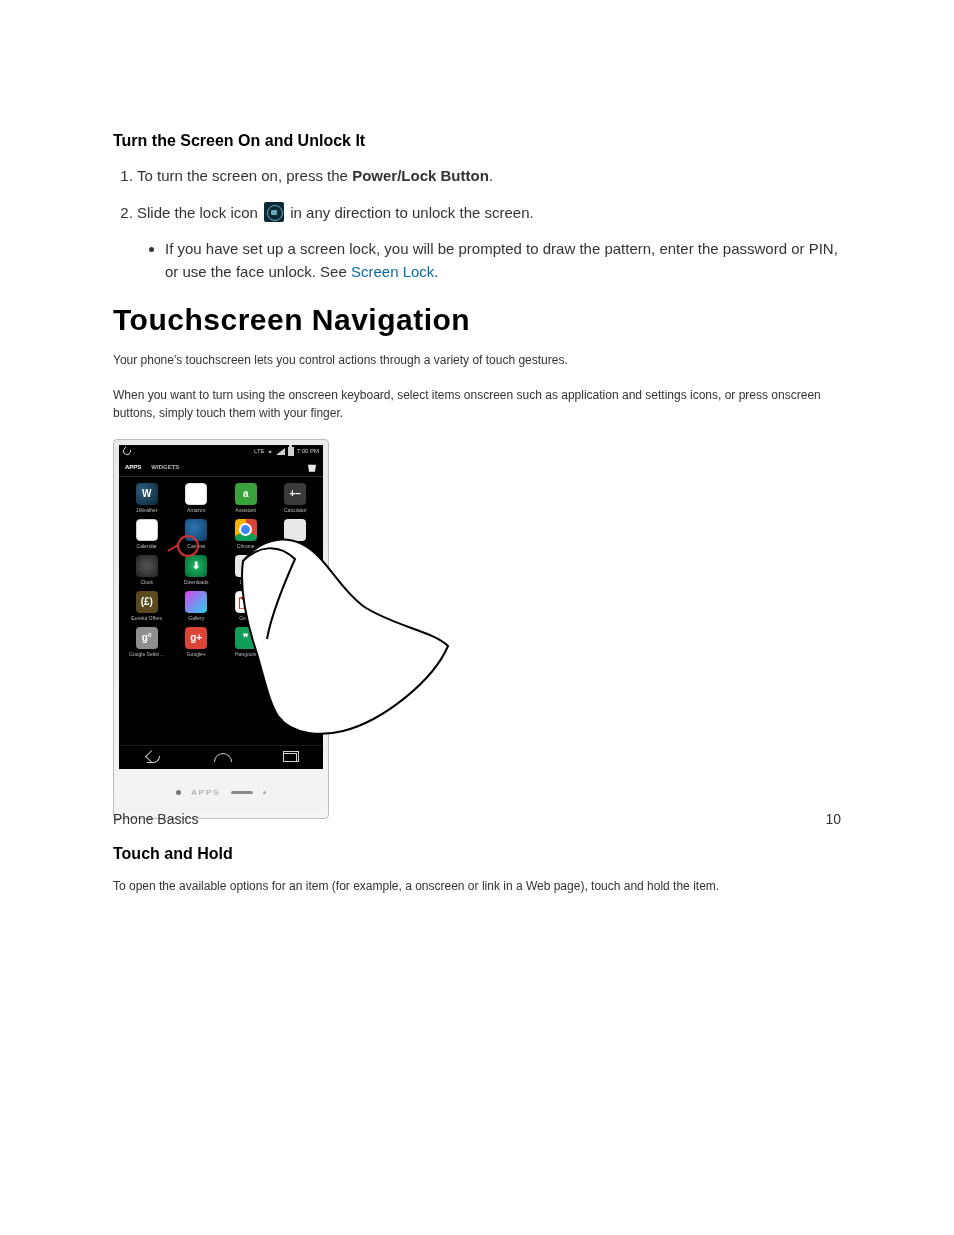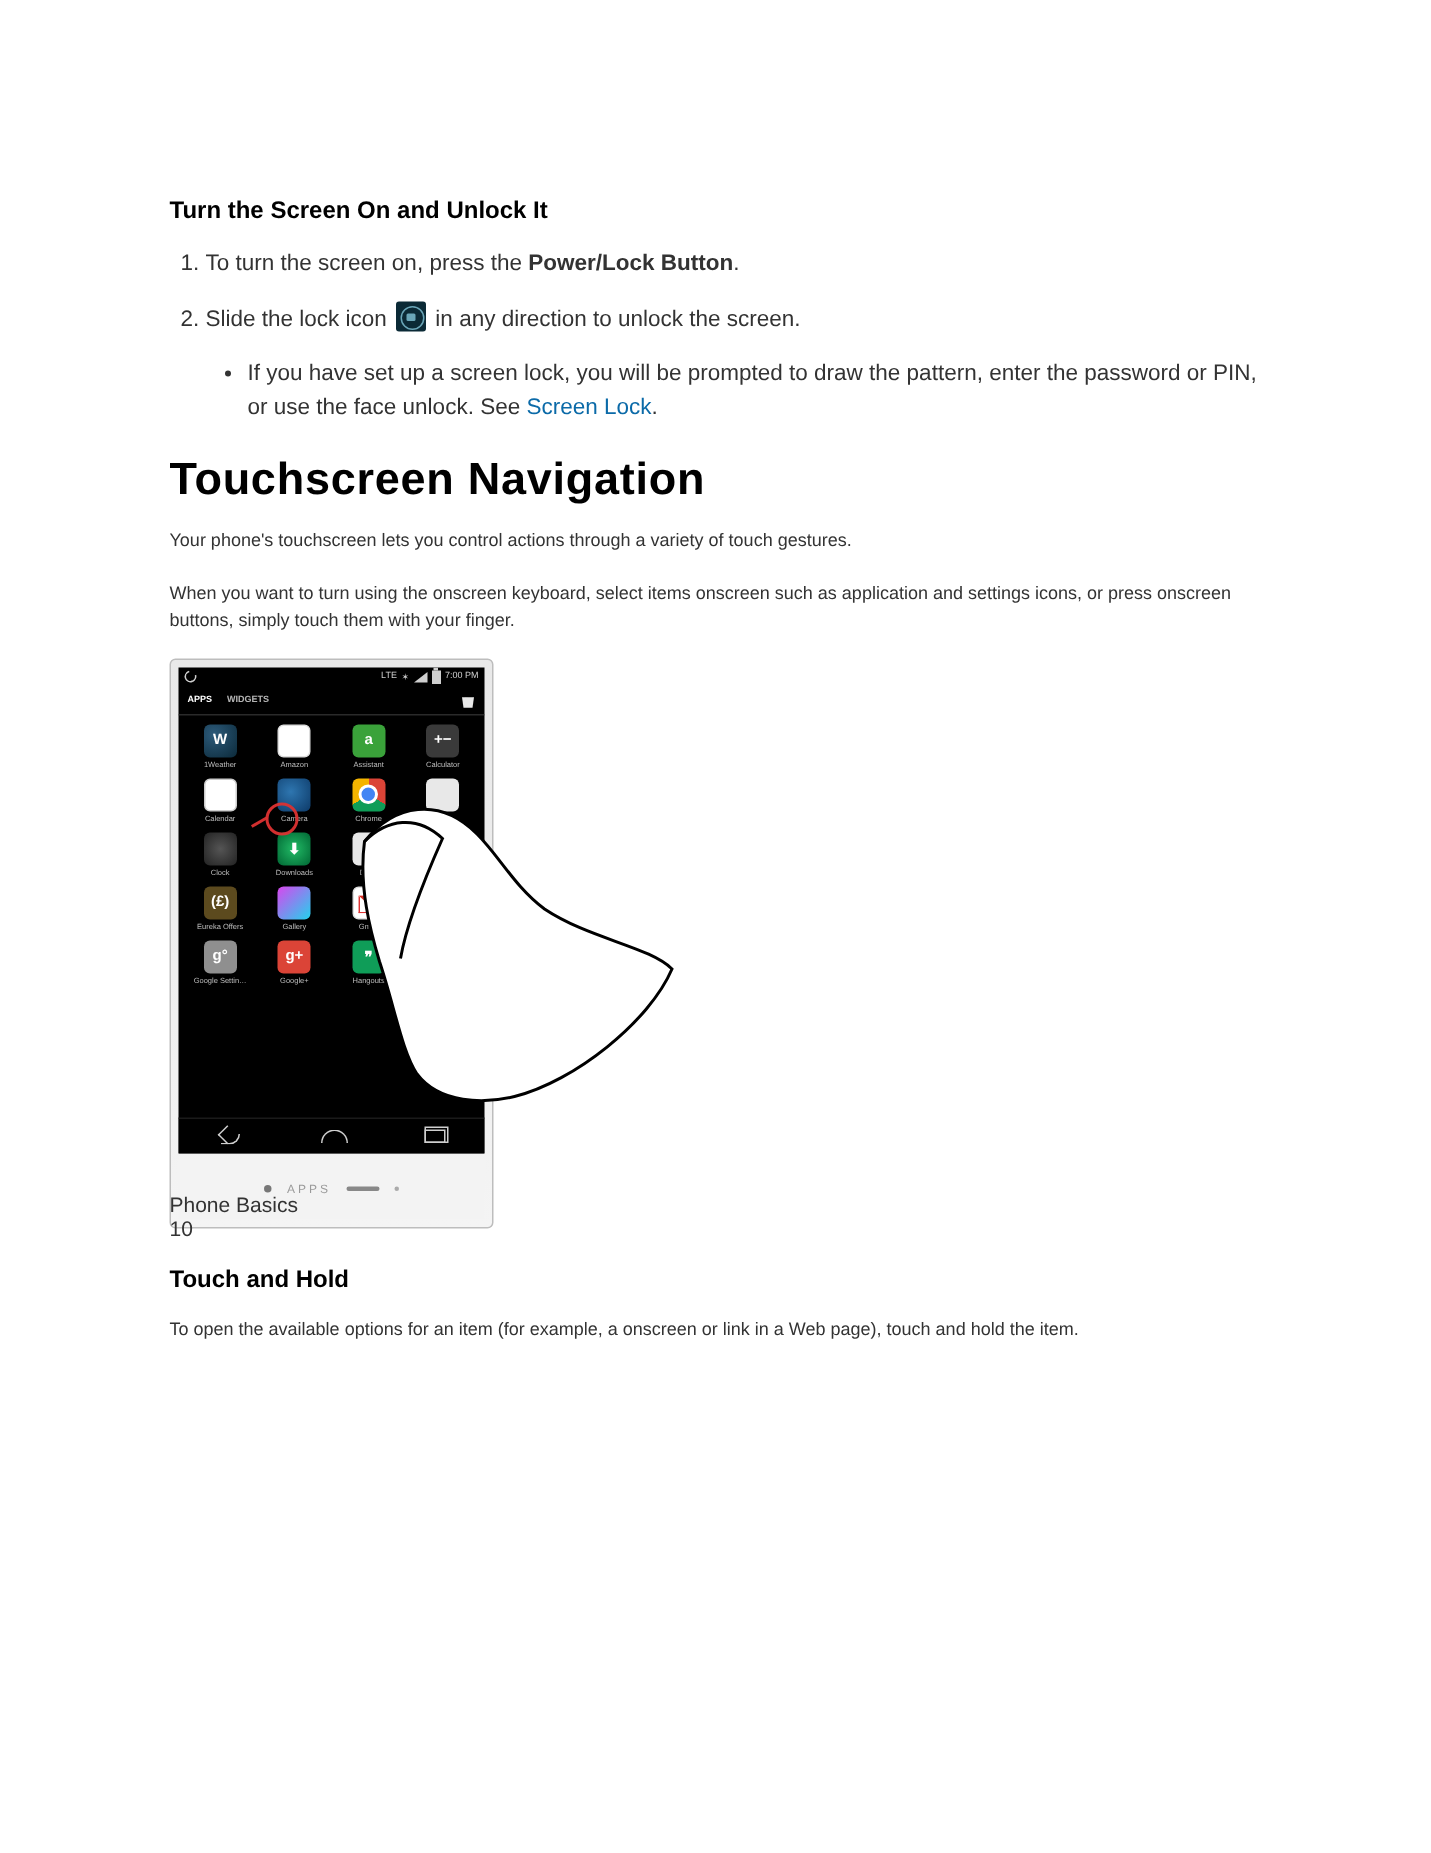--- a/index.html
+++ b/index.html
@@ -9,21 +9,21 @@
     .h1 { font-weight: 900; font-size: 30px; color: #000; margin: 20px 0 14px 0; letter-spacing: 0.5px; }
     ol.steps { list-style: decimal; padding-left: 24px; font-size: 15px; line-height: 1.55; color: #333; }
     ol.steps > li { margin-bottom: 14px; }
     ul.sub { list-style: disc; padding-left: 28px; margin-top: 12px; font-size: 15px; line-height: 1.55; }
     .body-p { font-size: 12px; line-height: 1.55; color: #333; margin-bottom: 16px; }
     a.link { color: #0b6aa8; text-decoration: none; }
     .bold { font-weight: 700; }
     .lock-inline { display: inline-block; width: 20px; height: 20px; vertical-align: -4px; background: #0b2a36; border-radius: 2px; position: relative; margin: 0 2px; }
     .lock-inline::before { content: ""; position: absolute; left: 50%; top: 50%; width: 14px; height: 14px; margin-left: -7px; margin-top: -7px; border: 1px solid #6aa6b8; border-radius: 50%; }
     .lock-inline::after { content: ""; position: absolute; left: 50%; top: 50%; width: 6px; height: 5px; margin-left: -3px; margin-top: -2px; background: #6aa6b8; border-radius: 1px; }
-    .footer { position: absolute; bottom: 72px; left: 113px; right: 113px; display: flex; justify-content: space-between; font-size: 14px; color: #333; flex-direction: column; }
+    .footer { position: absolute; bottom: 72px; left: 113px; right: 113px; display: flex; justify-content: space-between; font-size: 14px; color: #333; }
     
     .phone-wrap { width: 216px; height: 380px; position: relative; margin: 10px 0 26px 0; }
     .phone-frame { position: absolute; inset: 0; border: 1px solid #bdbdbd; border-radius: 4px; background: linear-gradient(#e9e9e9, #f4f4f4); }
     .phone-screen { position: absolute; left: 6px; right: 6px; top: 6px; height: 324px; background: #000; color: #fff; font-size: 6px; overflow: hidden; }
     .statusbar { display: flex; align-items: center; justify-content: space-between; padding: 2px 4px; font-size: 6px; color: #cfcfcf; }
     .status-right { display: flex; align-items: center; gap: 3px; }
     .tabbar { display: flex; align-items: center; gap: 10px; padding: 4px 6px; font-size: 6px; font-weight: 700; color: #fff; border-bottom: 1px solid #2a2a2a; }
     .tabbar .spacer { flex: 1; }
     .shop-icon { width: 10px; height: 10px; background: #e8e8e8; clip-path: polygon(10% 30%,90% 30%,80% 100%,20% 100%); position: relative; }
     .shop-icon::before { content: ""; position: absolute; top: -3px; left: 25%; width: 50%; height: 5px; border: 1px solid #e8e8e8; border-bottom: none; border-radius: 4px 4px 0 0; }

